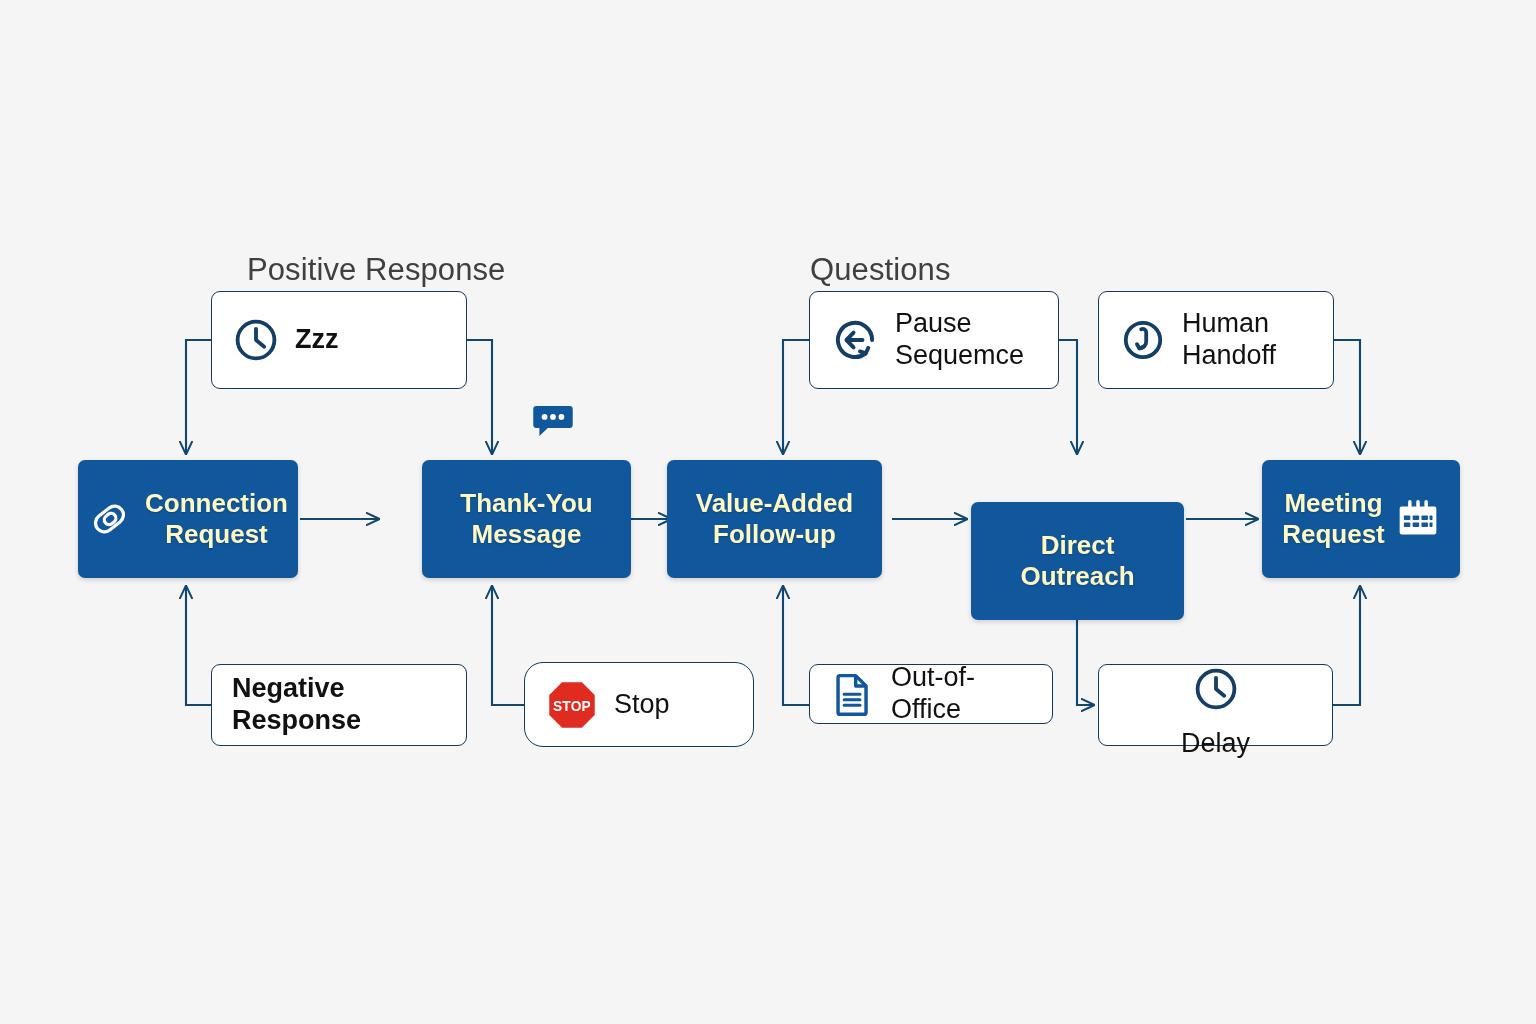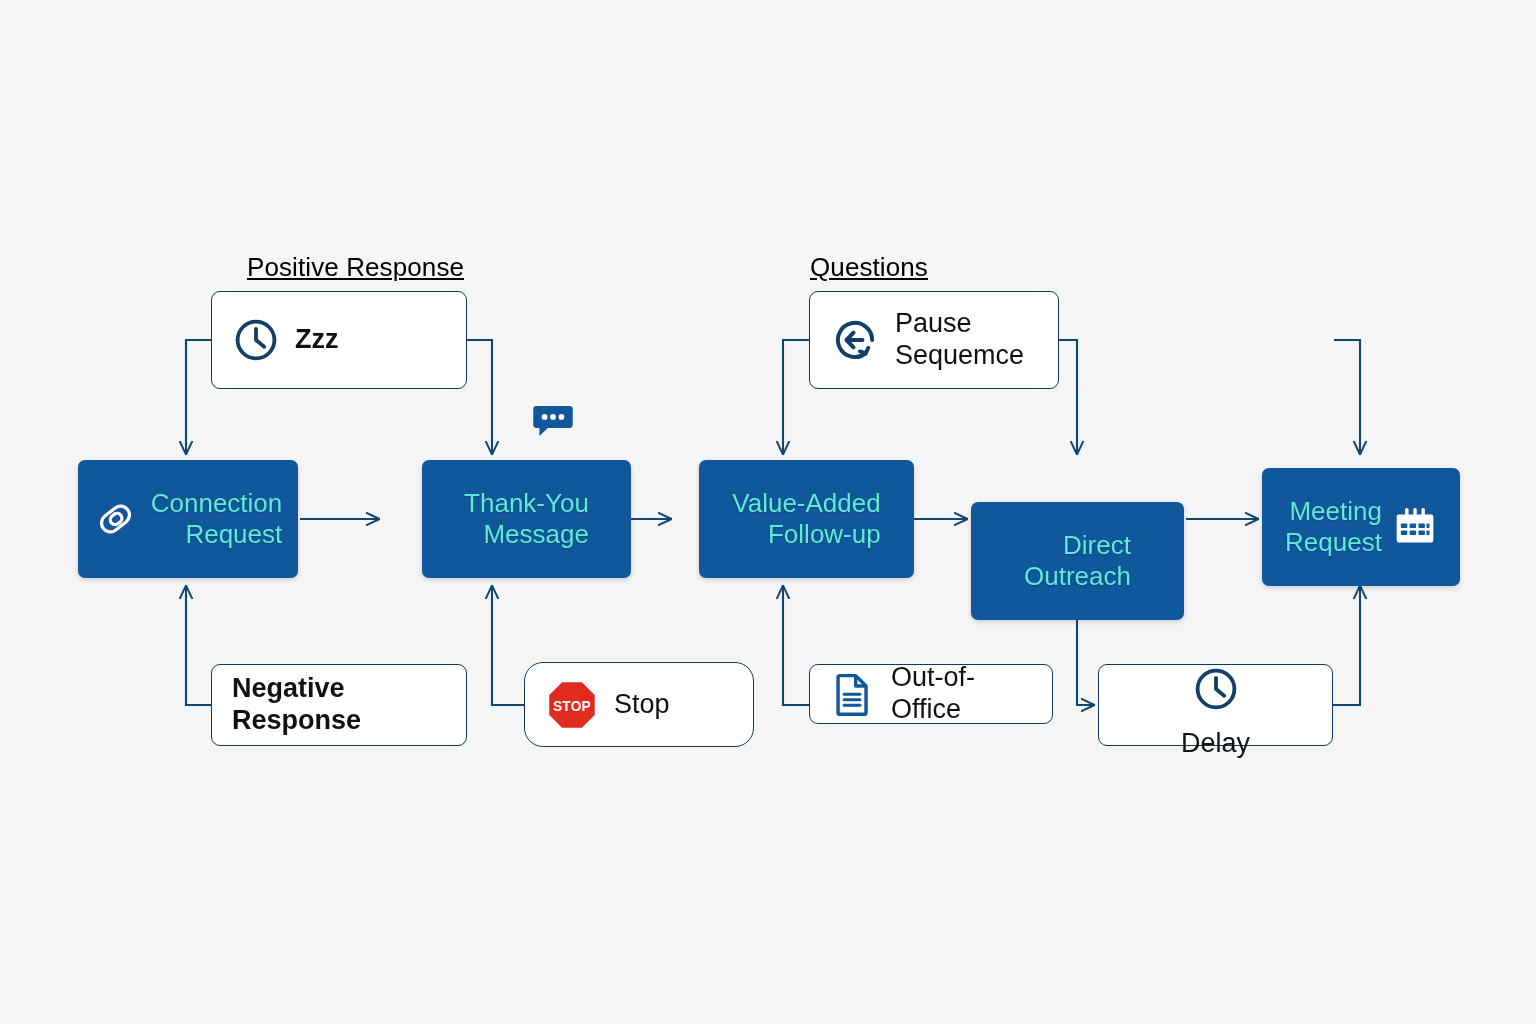--- a/index.html
+++ b/index.html
@@ -25,46 +25,45 @@
     left: 0;
     top: 0;
     width: 1536px;
     height: 1024px;
     pointer-events: none;
   }
 
   
   .group-label {
     position: absolute;
-    font-size: 26px;
-    color: #000000;
+    font-size: 31px;
+    color: #404040;
     white-space: nowrap;
     letter-spacing: .1px;
-    text-decoration: underline;
   }
 
   
   .stage {
     position: absolute;
     background: #11579c;
     border-radius: 7px;
     box-shadow: 0 2px 5px rgba(0,0,0,.16);
     display: flex;
     align-items: center;
     justify-content: center;
     gap: 11px;
     padding: 0 12px;
     box-sizing: border-box;
   }
   .stage-label {
-    color: #5eead4;
+    color: #fef9c3;
     font-size: 26px;
-    font-weight: normal;
+    font-weight: bold;
     line-height: 1.2;
-    text-align: right;
+    text-align: center;
     white-space: pre-line;
     text-shadow: 0 1px 2px rgba(0,0,0,.22);
   }
   .stage .stage-icon { flex: 0 0 auto; display: block; }
 
   
   .card {
     position: absolute;
     background: #ffffff;
     border: 1.6px solid #123a5e;
@@ -143,31 +142,31 @@
     </svg>
     <div class="stage-label">Connection
 Request</div>
   </div>
 
   <div class="stage" style="left:383px; top:460px; width:209px; height:118px;margin-left:39px;">
     <div class="stage-label">Thank-You
 Message</div>
   </div>
 
-  <div class="stage" style="left:699px; top:460px; width:215px; height:118px;">
+  <div class="stage" style="left:667px; top:460px; width:215px; height:118px;">
     <div class="stage-label">Value-Added
 Follow-up</div>
   </div>
 
   <div class="stage" style="left:971px; top:460px; width:213px; height:118px;margin-top:42px;">
     <div class="stage-label">Direct
 Outreach</div>
   </div>
 
-  <div class="stage" style="left:1262px; top:460px; width:198px; height:118px;margin-top:8px;">
+  <div class="stage" style="left:1262px; top:460px; width:198px; height:118px;">
     <div class="stage-label">Meeting
 Request</div>
     <svg class="stage-icon" width="44" height="44" viewBox="0 0 24 24">
       <g fill="#ffffff">
         <rect x="6.6" y="1.6" width="1.9" height="4.2" rx=".95"></rect>
         <rect x="11.05" y="1.6" width="1.9" height="4.2" rx=".95"></rect>
         <rect x="15.5" y="1.6" width="1.9" height="4.2" rx=".95"></rect>
         <path d="M3 5.2h18a1 1 0 0 1 1 1v13.2a1 1 0 0 1-1 1H3a1 1 0 0 1-1-1V6.2a1 1 0 0 1 1-1z"></path>
       </g>
       <g fill="#11579c">
@@ -197,20 +196,31 @@
         <path d="M20.2 12a8.2 8.2 0 1 0-3.1 6.4"></path>
         <path d="M15.6 12 H8.3"></path>
         <path d="M11.3 8.5 L7.9 12 L11.3 15.5"></path>
         <path d="M17.1 18.4 l1.3-2.6 M17.1 18.4 l-2.7-.9"></path>
       </g>
     </svg>
     <div class="card-label">Pause
 Sequemce</div>
   </div>
 
+  <div class="card" style="left:1098px; top:291px; width:236px; height:98px;">
+    <svg class="card-icon" width="48" height="48" viewBox="0 0 24 24">
+      <circle cx="12" cy="12" r="8.6" fill="none" stroke="#133f66" stroke-width="1.9"></circle>
+      <g fill="none" stroke="#133f66" stroke-width="1.9" stroke-linecap="round" stroke-linejoin="round">
+        <path d="M11.1 6.6 a1.8 1.8 0 0 1 2.5 1.5 v4.7 a3.4 3.4 0 0 1-3.4 3.4"></path>
+        <path d="M9 14.1 l1.2 2.1 l2.2-1"></path>
+      </g>
+    </svg>
+    <div class="card-label">Human
+Handoff</div>
+  </div>
 
   <div class="card center" style="left:211px; top:664px; width:256px; height:82px;">
     <div class="card-label">Negative Response</div>
   </div>
 
   <div class="card" style="left:524px; top:662px; width:230px; height:85px;border-radius:19px;">
     <svg class="card-icon" width="54" height="54" viewBox="0 0 24 24">
       <polygon points="7.6,1.9 16.4,1.9 22.1,7.6 22.1,16.4 16.4,22.1 7.6,22.1 1.9,16.4 1.9,7.6" fill="#e02b20"></polygon>
       <text x="12" y="14.6" text-anchor="middle" fill="#ffffff" font-family="Liberation Sans, sans-serif" font-size="6.1" font-weight="bold" letter-spacing=".1">STOP</text>
     </svg>

